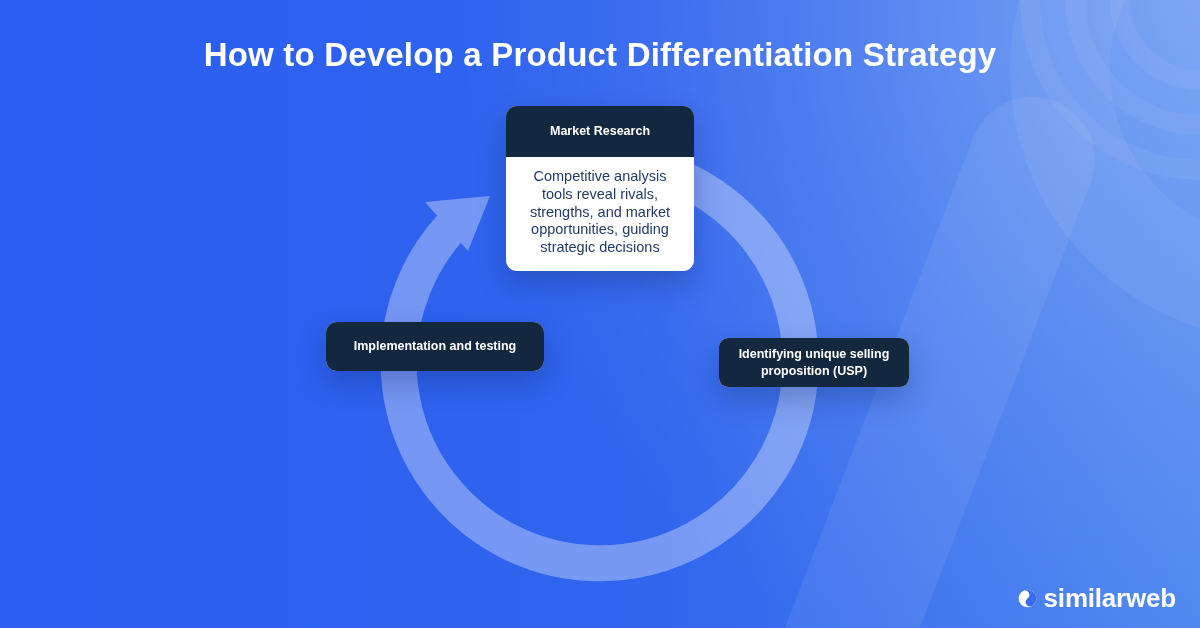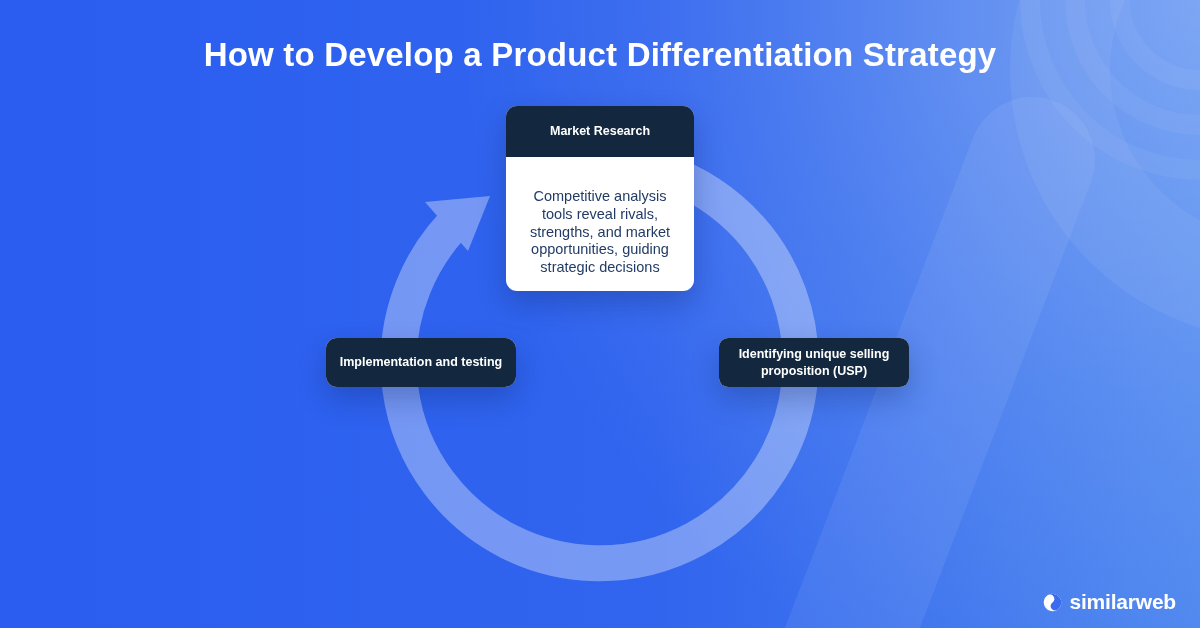--- a/index.html
+++ b/index.html
@@ -48,33 +48,32 @@
   }
   .card-header{
     background:#13283F;color:#FFFFFF;
     font-size:12.5px;font-weight:bold;line-height:1.3;
     display:flex;align-items:center;justify-content:center;
     padding:6px 12px;box-sizing:border-box;
   }
   .card-body{
     color:#223B66;font-size:14.5px;line-height:1.23;
     padding:11px 11px 14px;
-    margin-top:20px;
   }
   .card-market{left:506px;top:106px;width:188px;}
   .card-market .card-header{min-height:51px;}
-  .card-impl{left:326px;top:338px;width:190px;}
+  .card-impl{left:326px;top:322px;width:218px;}
   .card-usp{left:719px;top:338px;width:190px;border-radius:9px;}
   .card-impl .card-header,.card-usp .card-header{min-height:49px;}
   
   .brand{
     position:absolute;z-index:3;right:24px;bottom:14px;
     display:flex;align-items:center;gap:6px;color:#FFFFFF;
   }
-  .brand-text{font-size:21px;font-weight:600;letter-spacing:-0.2px;}
+  .brand-text{font-size:26px;font-weight:600;letter-spacing:-0.2px;}
   .brand-icon{width:21px;height:21px;display:block;}
 </style>
 </head>
 <body>
 
 <div class="canvas">
 
   <div class="deco deco-band"></div>
   <div class="deco deco-hook"></div>
   <div class="deco corner-arc arc1"></div>

